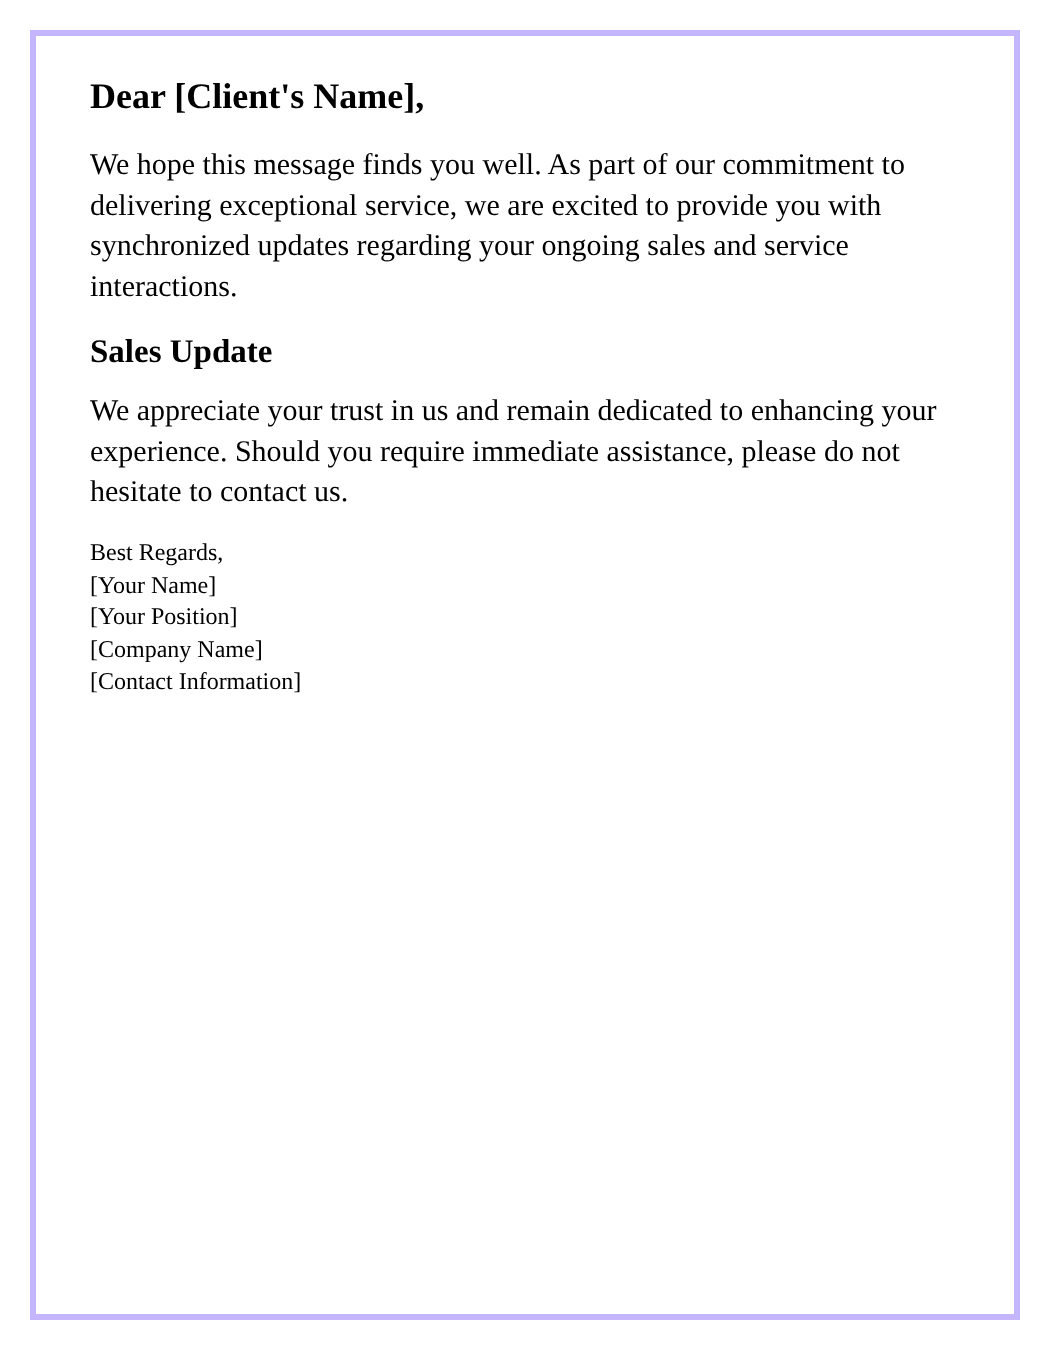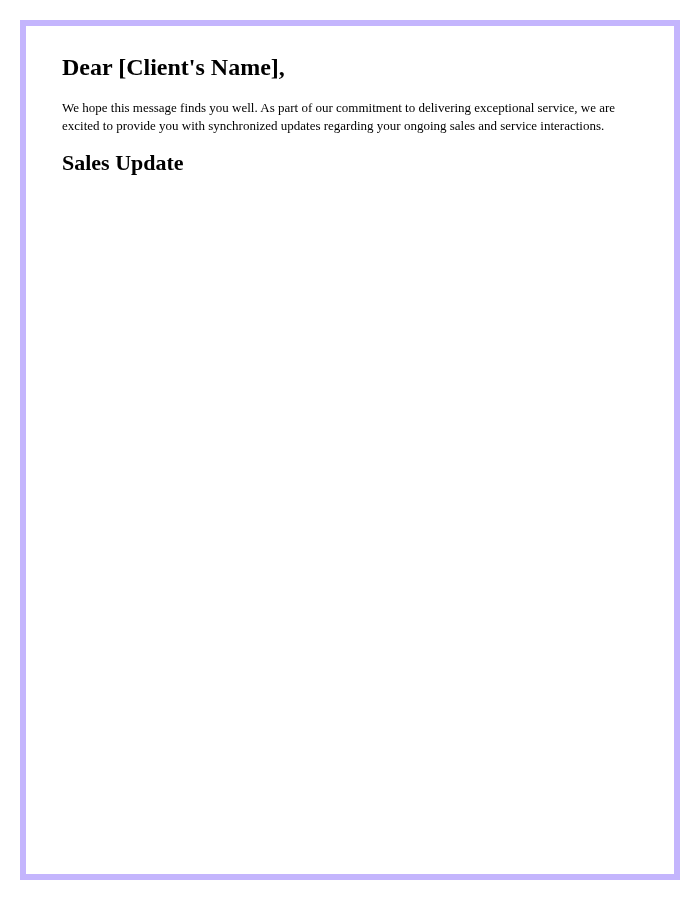--- a/index.html
+++ b/index.html
@@ -11,30 +11,30 @@
       width: 700px;
       height: 900px;
       background: #ffffff;
       font-family: "Times New Roman", Times, serif;
       color: #000000;
     }
     .page {
       width: 660px;
       height: 860px;
       margin: 20px;
-      border: 6px solid #c4b5fd;
+      border: 4px solid #c4b5fd;
       padding: 28px 36px;
     }
     h1.greeting {
       font-size: 24px;
       font-weight: bold;
       margin-bottom: 18px;
     }
     p {
-      font-size: 13px;
+      font-size: 20px;
       line-height: 1.35;
       margin-bottom: 16px;
     }
     h2.section-heading {
       font-size: 22px;
       font-weight: bold;
       margin-top: 0;
       margin-bottom: 14px;
     }
     .signature {
@@ -51,15 +51,23 @@
 
   <h1 class="greeting">Dear [Client's Name],</h1>
 
   <p>We hope this message finds you well. As part of our commitment to delivering exceptional service, we are excited to provide you with synchronized updates regarding your ongoing sales and service interactions.</p>
 
   <h2 class="section-heading">Sales Update</h2>
 
 
 
 
+  <p>We appreciate your trust in us and remain dedicated to enhancing your experience. Should you require immediate assistance, please do not hesitate to contact us.</p>
 
+  <div class="signature">
+    <div>Best Regards,</div>
+    <div>[Your Name]</div>
+    <div>[Your Position]</div>
+    <div>[Company Name]</div>
+    <div>[Contact Information]</div>
+  </div>
 
 </div>
 
 </body></html>

